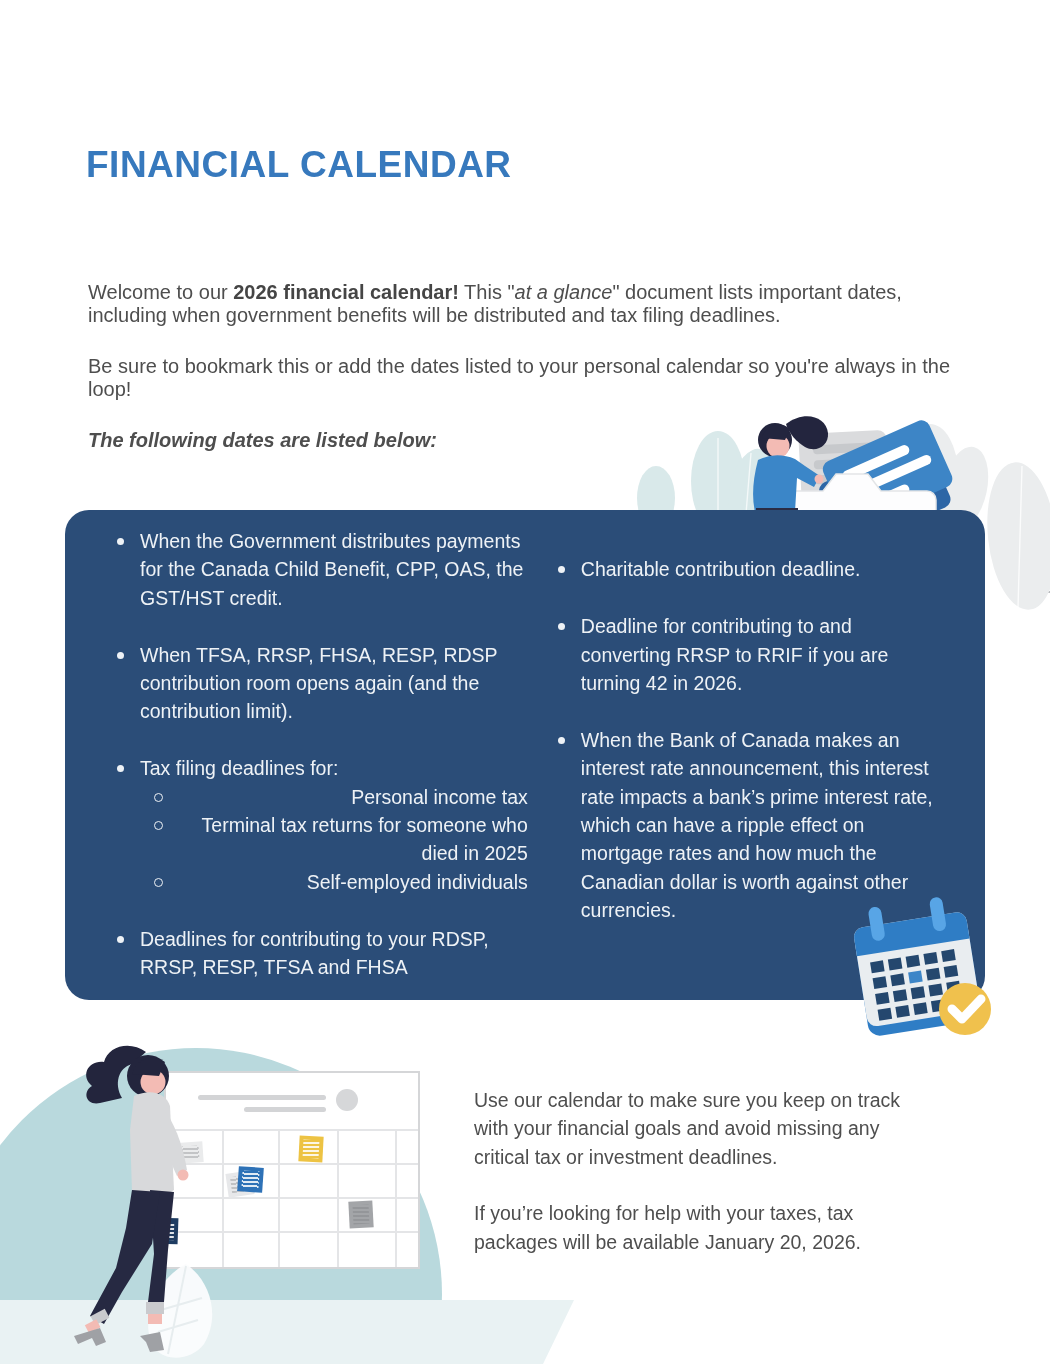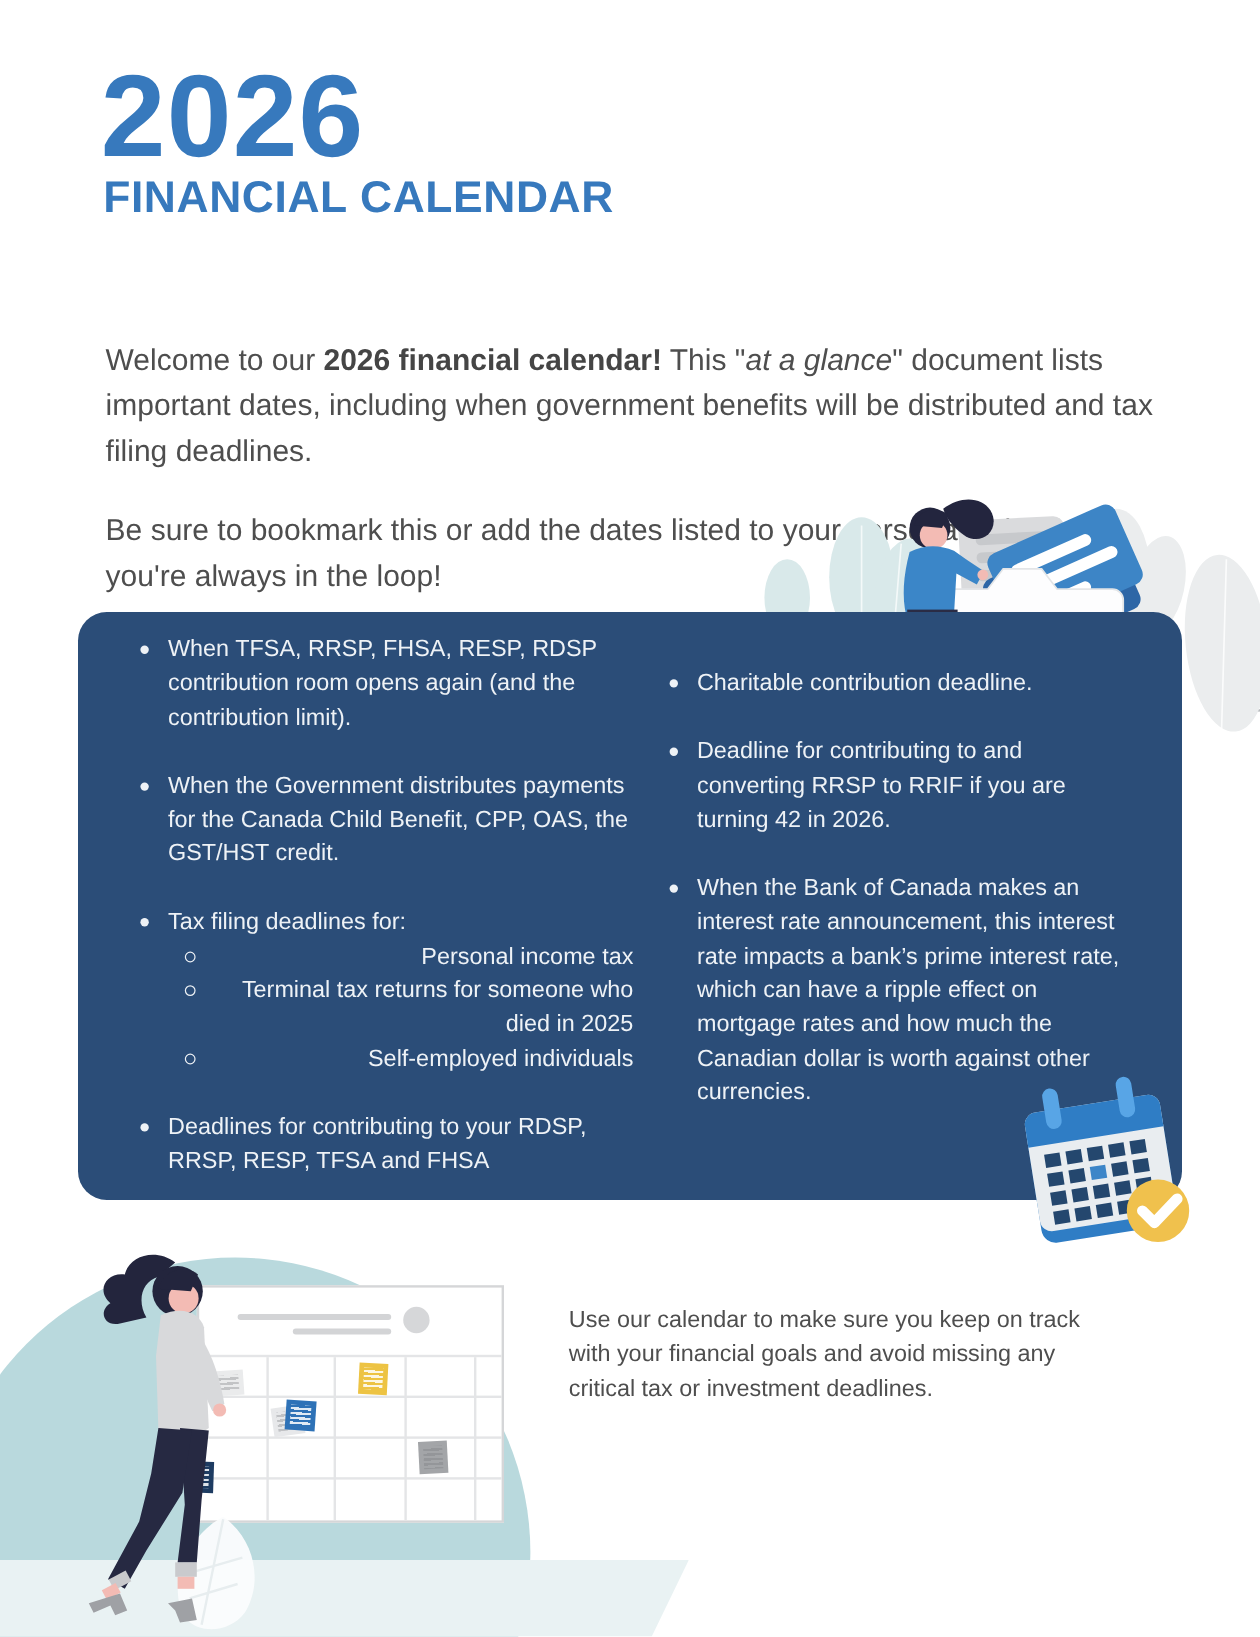--- a/index.html
+++ b/index.html
@@ -4,21 +4,21 @@
 <style>
   html,body{margin:0;padding:0;background:#ffffff;}
   .page{
     position:relative;width:1050px;height:1364px;overflow:hidden;background:#ffffff;
     font-family:"Liberation Sans","DejaVu Sans",sans-serif;color:#4e4e4e;
   }
   
   .year{position:absolute;left:84px;top:48px;font-size:97px;font-weight:700;color:#3779bd;line-height:1;letter-spacing:1px;}
   .doc-title{position:absolute;left:86px;top:146px;font-size:37px;font-weight:700;color:#3779bd;line-height:1;letter-spacing:.5px;}
   
-  .intro{position:absolute;left:88px;top:281px;width:886px;font-size:25px;line-height:38px;}
+  .intro{position:absolute;left:88px;top:281px;width:886px;font-size:20px;line-height:23px;}
   .intro p{margin:0 0 28px 0;}
   .intro .em{font-style:italic;}
   .intro .b{font-weight:700;color:#454545;}
   .dates-line{font-style:italic;font-weight:bold;}
   
   .illu-top{position:absolute;left:618px;top:396px;width:432px;height:216px;z-index:1;}
   .side-line{position:absolute;left:1022px;top:591px;width:28px;height:2px;background:#b7babd;z-index:0;}
   
   .panel{
     position:absolute;left:65px;top:510px;width:920px;height:490px;background:#2b4d78;
@@ -59,21 +59,20 @@
   .woman2,.leaf{position:absolute;}
   
   .outro{position:absolute;left:474px;top:1086px;width:462px;font-size:19.5px;line-height:28.4px;z-index:2;}
   .outro p{margin:0 0 28px 0;}
 </style>
 </head>
 <body>
 
 <div class="page">
 
-  <div class="year">2026</div>
   <div class="doc-title">FINANCIAL CALENDAR</div>
 
   <div class="intro">
     <p><span>Welcome to our </span><span class="b">2026 financial calendar!</span><span> This "</span><span class="em">at a glance</span><span>" document lists important dates, including when government benefits will be distributed and tax filing deadlines.</span></p>
     <p>Be sure to bookmark this or add the dates listed to your personal calendar so you're always in the loop!</p>
     <p class="dates-line">The following dates are listed below:</p>
   </div>
 
   <div class="side-line"></div>
 
@@ -119,25 +118,25 @@
       <circle cx="201" cy="83" r="4.5" fill="#f3bbb4"></circle>
       <rect x="138" y="112" width="42" height="10" fill="#2a2c45"></rect>
     </g>
   </svg>
 
   <div class="panel">
     <div class="col col-left">
       <ul class="blist">
         <li>
           <span class="mark"></span>
+          <span class="btxt">When the Government distributes payments for the Canada Child Benefit, CPP, OAS, the GST/HST credit.</span>
+        </li>
+        <li>
+          <span class="mark"></span>
           <span class="btxt">When TFSA, RRSP, FHSA, RESP, RDSP contribution room opens again (and the contribution limit).</span>
-        </li>
-        <li>
-          <span class="mark"></span>
-          <span class="btxt">When the Government distributes payments for the Canada Child Benefit, CPP, OAS, the GST/HST credit.</span>
         </li>
         <li>
           <span class="mark"></span>
           <span class="btxt">
             <span>Tax filing deadlines for:</span>
             <ul class="sublist">
               <li>
                 <span class="smark"></span>
                 <span class="btxt">Personal income tax</span>
               </li>
@@ -272,15 +271,16 @@
       <rect x="88" y="274" width="14" height="10" fill="#f3bbb4"></rect>
       <rect x="26" y="282" width="13" height="9" fill="#f3bbb4" transform="rotate(-28 32 286)"></rect>
 
       <path d="M14,296 L40,288 L46,302 L36,306 L32,298 L18,304 Z" fill="#9fa1a5"></path>
       <path d="M80,296 L100,292 L104,310 L90,312 L86,302 Z" fill="#9fa1a5"></path>
     </svg>
   </div>
 
   <div class="outro">
     <p>Use our calendar to make sure you keep on track with your financial goals and avoid missing any critical tax or investment deadlines.</p>
+    <p>If you’re looking for help with your taxes, tax packages will be available January 20,  2026.</p>
   </div>
 
 </div>
 
 </body></html>

